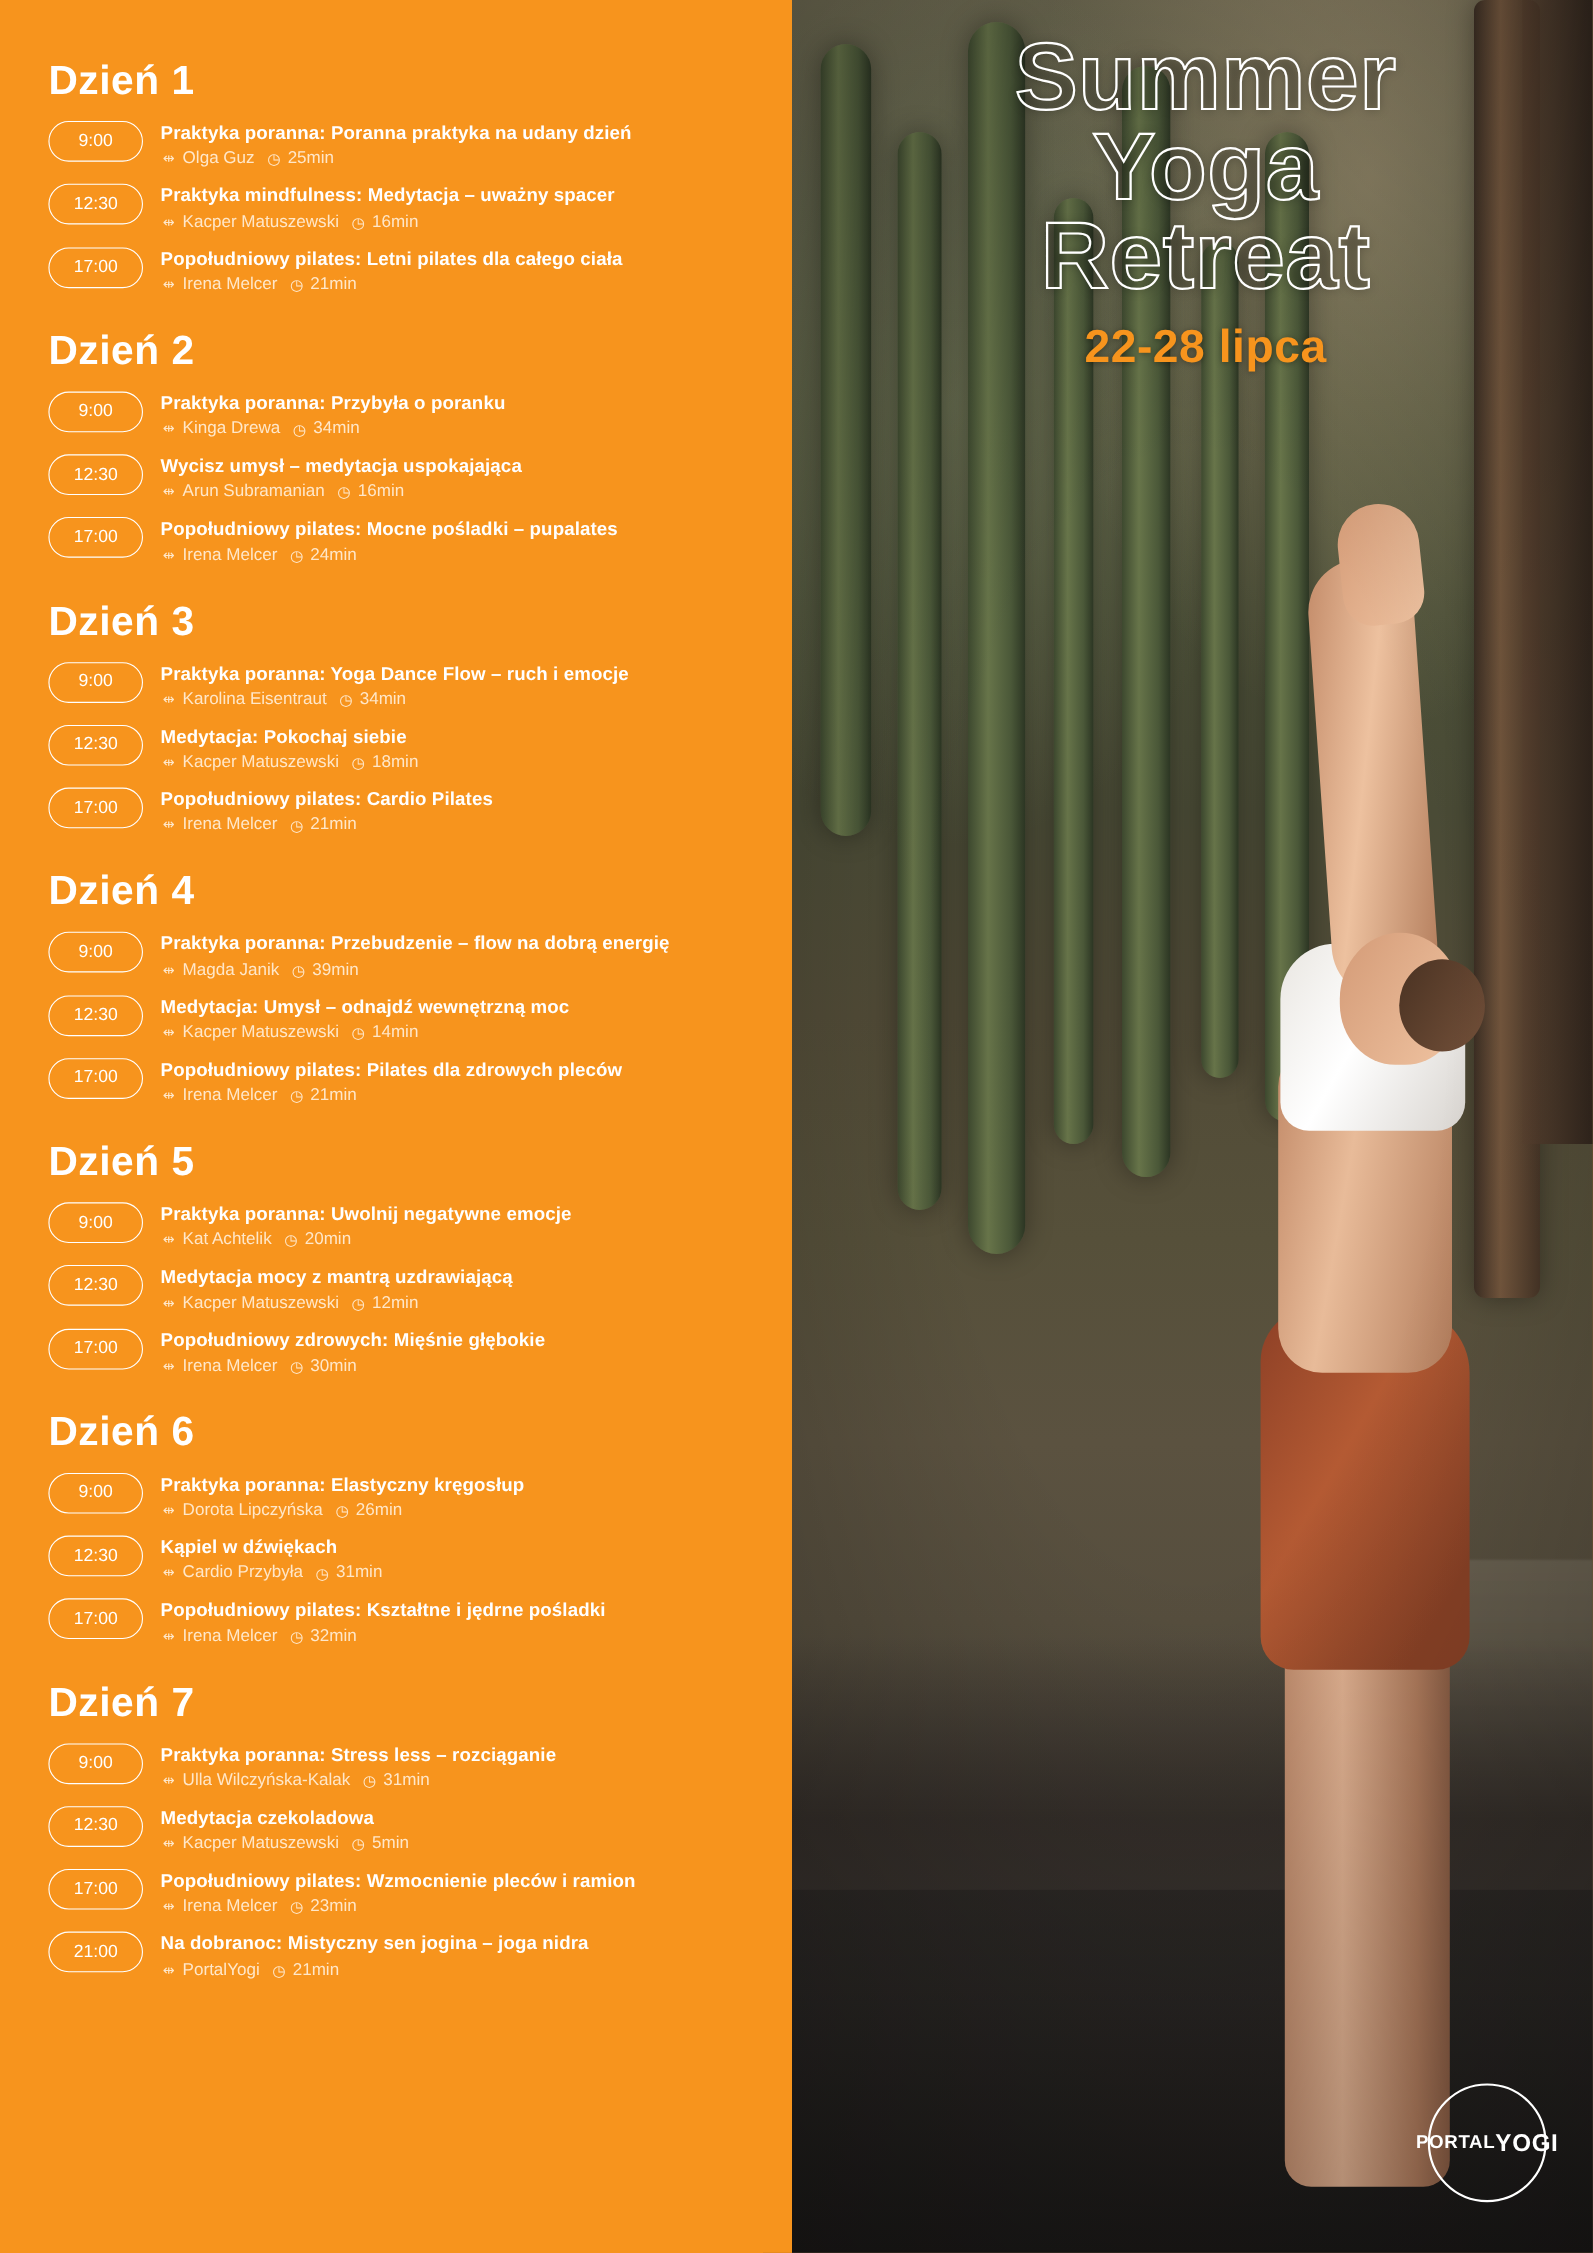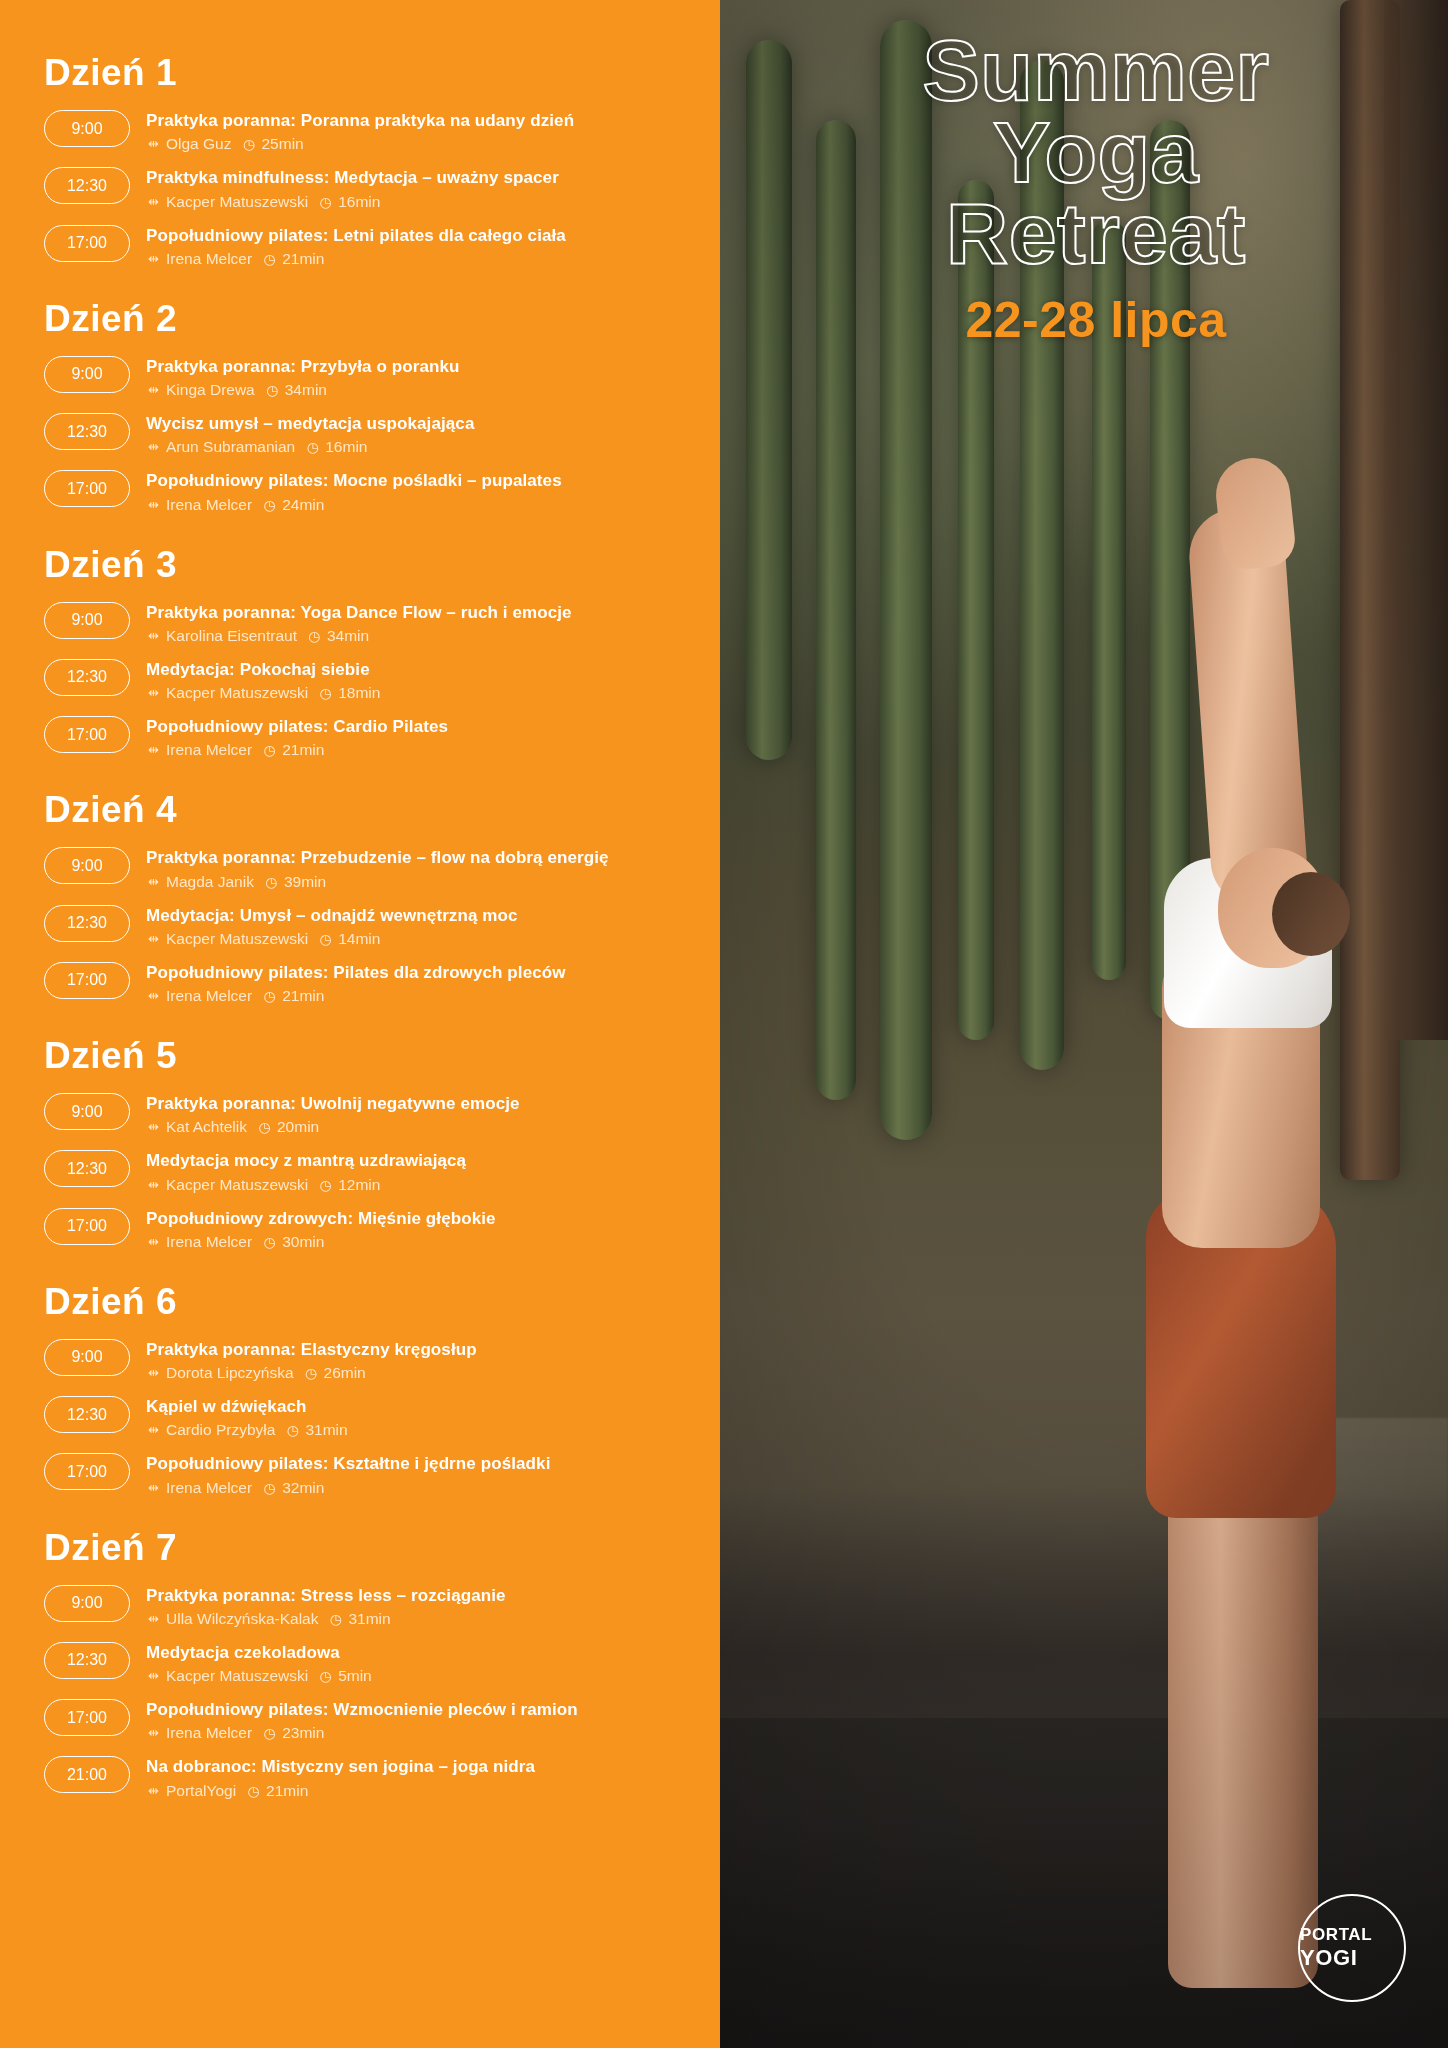--- a/index.html
+++ b/index.html
@@ -210,36 +210,37 @@
     font-size: 86px;
     font-weight: 700;
     line-height: 0.95;
     letter-spacing: 0.5px;
     color: transparent;
     -webkit-text-stroke: 2px #ffffff;
     text-shadow: 0 1px 10px rgba(0,0,0,0.25);
   }
   .subline {
     margin-top: 16px;
-    font-size: 50px;
+    font-size: 42px;
     font-weight: 700;
     color: #f7941d;
     letter-spacing: 0.5px;
     text-shadow: 0 1px 6px rgba(0,0,0,0.35);
   }
 
   
   .logo {
     position: absolute;
     right: 42px; bottom: 46px;
     width: 108px; height: 108px;
     border: 2px solid #ffffff;
     border-radius: 50%;
     display: flex;
-    flex-direction: column;
+    flex-direction: row;
+    align-items: center;
     justify-content: center;
     z-index: 6;
   }
   .logo .l1 { color: #fff; font-size: 17px; font-weight: 700; letter-spacing: 0.6px; }
   .logo .l2 { color: #fff; font-size: 22px; font-weight: 700; letter-spacing: 0.6px; }
 </style>
 </head>
 <body>
 
 <div class="left">

